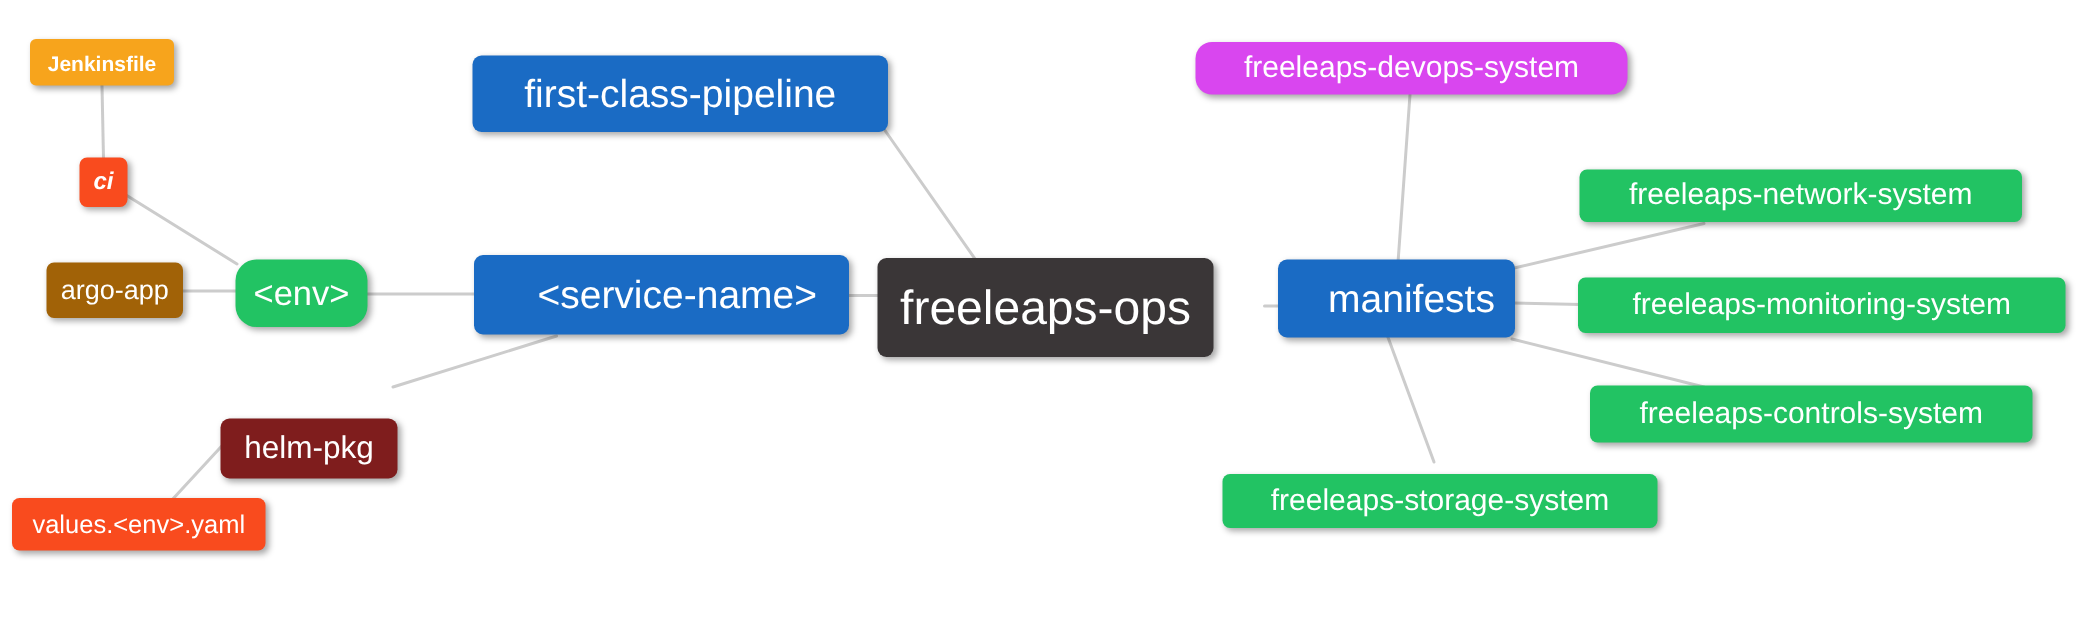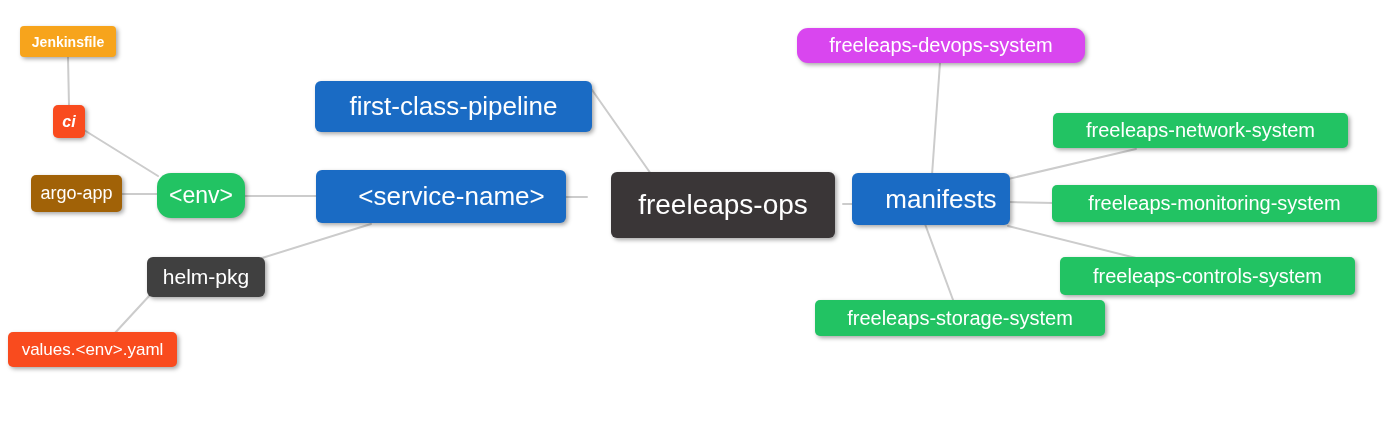--- a/index.html
+++ b/index.html
@@ -42,27 +42,27 @@
 
   
   .n-jenkinsfile { left:20px;  top:26px;  width:96px;  height:31px; font-size:14px; border-radius:4px; }
   .n-ci          { left:53px;  top:105px; width:32px;  height:33px; font-size:16px;font-style:italic; }
   .n-argo-app    { left:31px;  top:175px; width:91px;  height:37px; font-size:18px; }
   .n-env         { left:157px; top:173px; width:88px;  height:45px; font-size:23px; border-radius:14px; }
   .n-helm-pkg    { left:147px; top:257px; width:118px; height:40px; font-size:21px; border-radius:6px; }
   .n-values      { left:8px;   top:332px; width:169px; height:35px; font-size:17px;text-align:center; }
   .n-fcp         { left:315px; top:37px;  width:277px; height:51px; font-size:26px; border-radius:6px; }
   .n-service     { left:316px; top:170px; width:250px; height:53px; font-size:26px; border-radius:6px;padding-left:21px; }
-  .n-ops         { left:611px; top:172px; width:224px; height:66px; font-size:28px; border-radius:6px; }
+  .n-ops         { left:585px; top:172px; width:224px; height:66px; font-size:32px; border-radius:6px; }
   .n-manifests   { left:852px; top:173px; width:158px; height:52px; font-size:26px; border-radius:6px;padding-left:20px; }
   .n-devops      { left:797px; top:28px;  width:288px; height:35px; font-size:20px; }
   .n-network     { left:1053px;top:113px; width:295px; height:35px; font-size:20px; }
   .n-monitoring  { left:1052px;top:185px; width:325px; height:37px; font-size:20px; }
   .n-controls    { left:1060px;top:257px; width:295px; height:38px; font-size:20px;text-align:center; }
-  .n-storage     { left:815px; top:300px; width:290px; height:36px; font-size:20px; }
+  .n-storage     { left:815px; top:316px; width:290px; height:36px; font-size:20px; }
 </style>
 </head>
 <body>
 
 <div class="canvas">
 
   <svg class="edges" viewBox="0 0 1390 421" xmlns="http://www.w3.org/2000/svg">
     <line x1="68" y1="57" x2="69" y2="106" stroke="#cccccc"></line>
     <line x1="84" y1="130" x2="158" y2="176" stroke="#cccccc"></line>
     <line x1="122" y1="194" x2="158" y2="194" stroke="#cccccc"></line>
@@ -76,23 +76,23 @@
     <line x1="1008" y1="179" x2="1136" y2="149" stroke="#cccccc"></line>
     <line x1="1008" y1="202" x2="1054" y2="203" stroke="#cccccc"></line>
     <line x1="1008" y1="226" x2="1136" y2="258" stroke="#cccccc"></line>
     <line x1="925" y1="224" x2="956" y2="308" stroke="#cccccc"></line>
   </svg>
 
   <div class="node n-jenkinsfile bold" style="background: rgb(247, 164, 28);">Jenkinsfile</div>
   <div class="node n-ci bold" style="background: rgb(249, 75, 30);">ci</div>
   <div class="node n-argo-app" style="background: #a16207;">argo-app</div>
   <div class="node n-env" style="background: rgb(34, 195, 99);">&lt;env&gt;</div>
-  <div class="node n-helm-pkg" style="background: #404040;">helm-pkg</div>
+  <div class="node n-helm-pkg" style="background: #7f1d1d; margin-top: 22px;">helm-pkg</div>
   <div class="node n-values" style="background: rgb(249, 75, 30);">values.&lt;env&gt;.yaml</div>
-  <div class="node n-fcp" style="background: rgb(26, 107, 196); margin-top: 44px;">first-class-pipeline</div>
+  <div class="node n-fcp" style="background: rgb(26, 107, 196);">first-class-pipeline</div>
   <div class="node n-service" style="background: rgb(26, 107, 196);">&lt;service-name&gt;</div>
   <div class="node n-ops" style="background: rgb(58, 54, 55);">freeleaps-ops</div>
   <div class="node n-manifests" style="background: rgb(26, 107, 196);">manifests</div>
   <div class="node n-devops" style="background: #d946ef; border-radius: 11px;">freeleaps-devops-system</div>
   <div class="node n-network" style="background: rgb(34, 195, 99);">freeleaps-network-system</div>
   <div class="node n-monitoring" style="background: rgb(34, 195, 99);">freeleaps-monitoring-system</div>
   <div class="node n-controls" style="background: rgb(34, 195, 99);">freeleaps-controls-system</div>
   <div class="node n-storage" style="background: rgb(34, 195, 99);">freeleaps-storage-system</div>
 
 </div>

